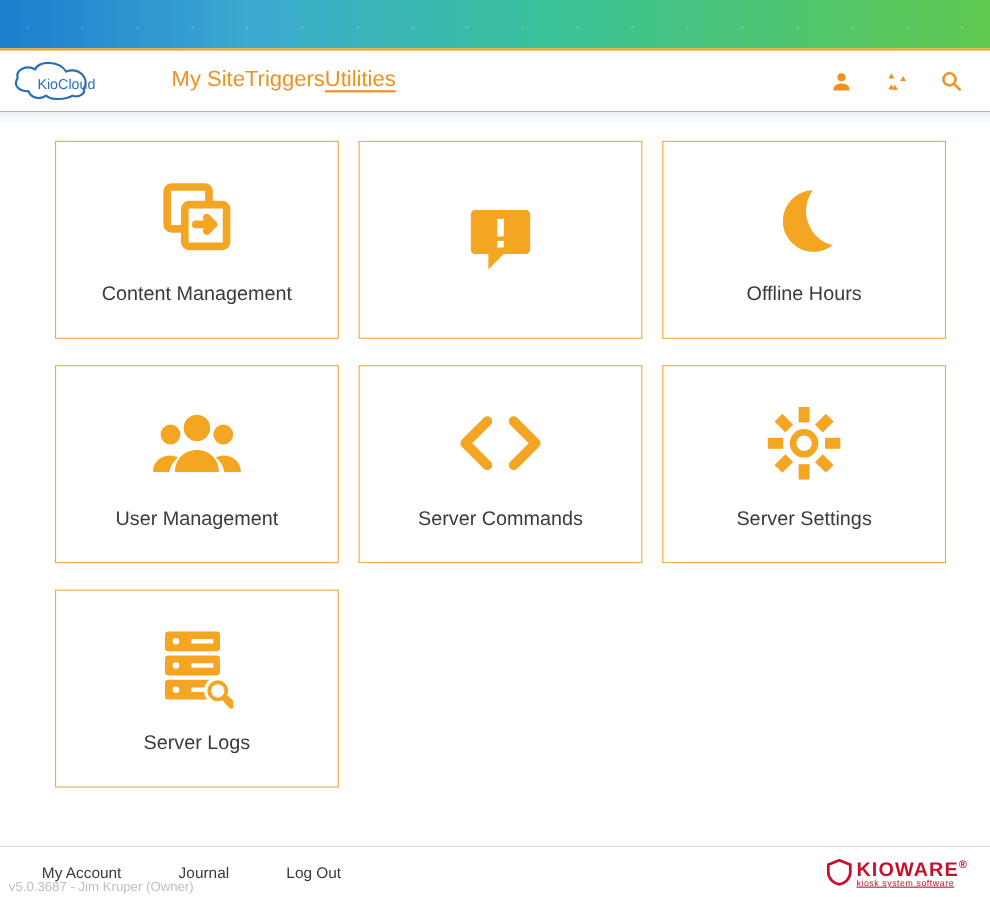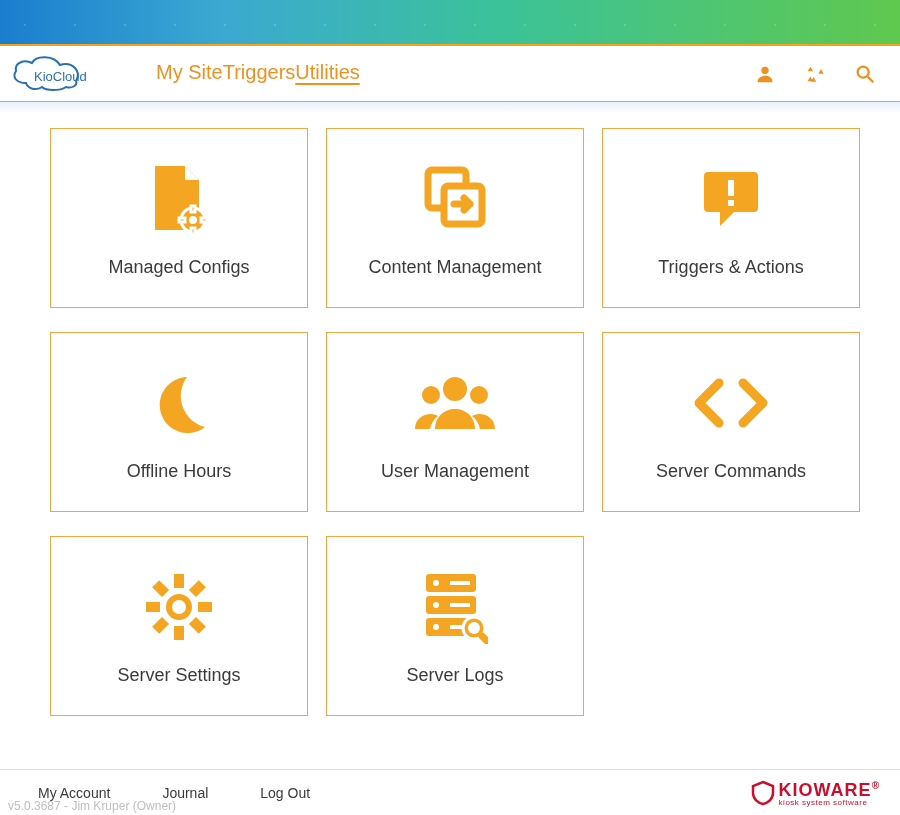--- a/index.html
+++ b/index.html
@@ -135,20 +135,21 @@
     display: flex;
     align-items: flex-end;
     color: #c8102e;
     font-weight: 700;
   }
   .footer-brand .sub {
     font-size: 8px;
     font-weight: 400;
     letter-spacing: 0.5px;
     color: #c8102e;
+    text-decoration: underline;
   }
 </style>
 </head>
 <body>
 
 <div class="banner"></div>
 
 <div class="navbar">
   <div class="logo">
     <svg width="120" height="46" viewBox="0 0 120 46">
@@ -182,41 +183,20 @@
           <line x1="15" y1="15" x2="21" y2="21"></line>
         </svg>
     </span>
   </div>
 </div>
 
 <div class="subheader"></div>
 
 <div class="grid">
 
-  <div class="tile">
-    <div class="tile-icon">
-      <svg width="64" height="70" viewBox="0 0 64 70" fill="currentColor">
-        <path d="M8 2h30l14 14v50H8z"></path>
-          <path d="M38 2v14h14" fill="#fff"></path>
-        <g transform="translate(34,44)">
-          <circle cx="12" cy="12" r="12" fill="currentColor" stroke="#fff" stroke-width="3"></circle>
-          <g fill="#fff">
-              <circle cx="12" cy="12" r="4"></circle>
-            </g>
-          <g stroke="#fff" stroke-width="3" fill="currentColor">
-            <rect x="10" y="-2" width="4" height="6"></rect>
-              <rect x="10" y="20" width="4" height="6"></rect>
-            <rect x="-2" y="10" width="6" height="4"></rect>
-              <rect x="20" y="10" width="6" height="4"></rect>
-          </g>
-        </g>
-      </svg>
-    </div>
-    <div class="tile-label">Managed Configs</div>
-  </div>
 
   <div class="tile">
     <div class="tile-icon">
       <svg width="70" height="70" viewBox="0 0 70 70" fill="none" stroke="currentColor" stroke-width="7">
         <rect x="8" y="6" width="38" height="38" rx="4"></rect>
         <rect x="24" y="22" width="38" height="38" rx="4" fill="#fff"></rect>
         <path d="M34 40h16m0 0l-6-6m6 6l-6 6" stroke-linecap="round" stroke-linejoin="round"></path>
       </svg>
     </div>
     <div class="tile-label">Content Management</div>
@@ -224,21 +204,20 @@
 
   <div class="tile">
     <div class="tile-icon">
       <svg width="70" height="70" viewBox="0 0 70 70" fill="currentColor">
         <rect x="8" y="8" width="54" height="40" rx="4"></rect>
         <path d="M24 48l0 14 14-14z"></path>
         <rect x="32" y="16" width="6" height="16" fill="#fff"></rect>
         <rect x="32" y="36" width="6" height="6" fill="#fff"></rect>
       </svg>
     </div>
-    <div class="tile-label">Triggers &amp; Actions</div>
   </div>
 
   <div class="tile">
     <div class="tile-icon">
       <svg width="64" height="64" viewBox="0 0 64 64" fill="currentColor">
         <path d="M40 6a28 28 0 1 0 18 50A32 32 0 0 1 40 6z"></path>
       </svg>
     </div>
     <div class="tile-label">Offline Hours</div>
   </div>

